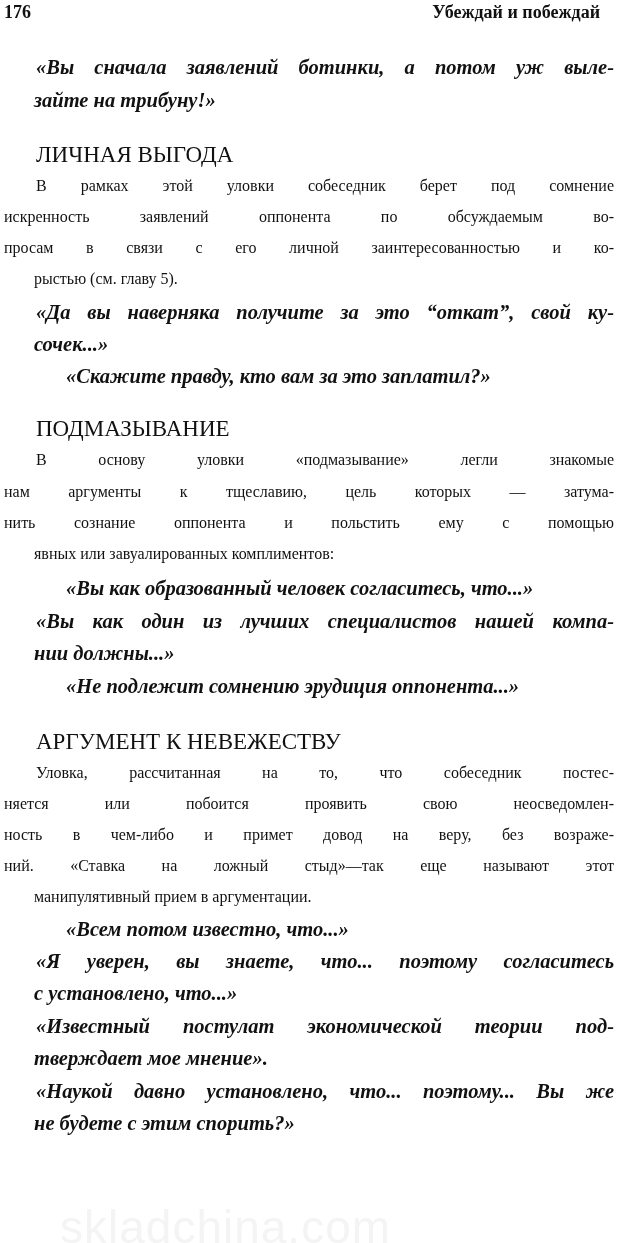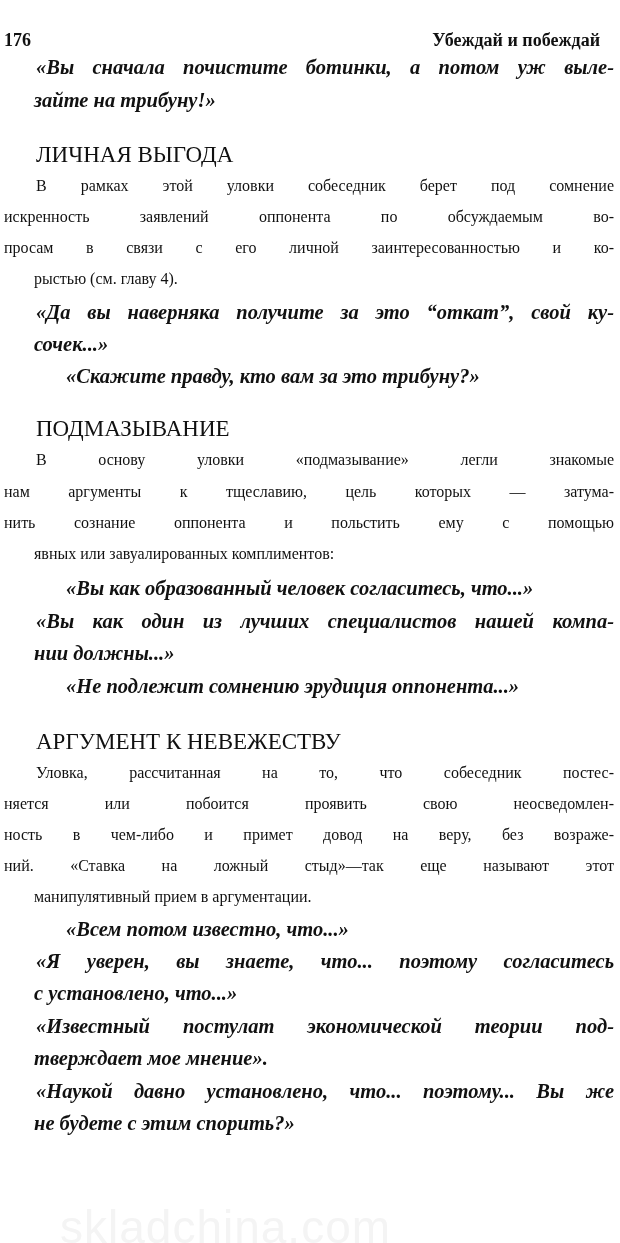--- a/index.html
+++ b/index.html
@@ -1,43 +1,43 @@
 <!DOCTYPE html>
 <html><head>
 <meta charset="utf-8">
 <style>
   html, body { margin:0; padding:0; background:#ffffff; }
   body { width:620px; height:1243px; position:relative; overflow:hidden; color:#111; }
-  .hdr { position:absolute; top:2px; font-family:"Liberation Serif", serif; font-weight:bold; font-size:18px;margin-top:28px; }
+  .hdr { position:absolute; top:2px; font-family:"Liberation Serif", serif; font-weight:bold; font-size:18px; }
   .pagenum { left:4px; }
   .runtitle { right:20px; }
   .line { position:absolute; left:4px; right:6px; font-family:"Liberation Serif", serif; font-size:16px; line-height:30px; white-space:nowrap; text-align:justify; text-align-last:justify; }
   .line.indent { left:36px; }
   .line.last { text-align-last:left;margin-left:30px; }
   .q { font-style:italic; font-weight:bold; font-size:20.5px; }
   .h { text-align-last:left; font-size:23px; }
   .wm { position:absolute; left:60px; top:1200px; font-family:"Liberation Sans", sans-serif; font-size:46px; color:#f4f4f4; letter-spacing:1px; }
 </style>
 </head>
 <body>
 
 <div class="hdr pagenum">176</div>
 <div class="hdr runtitle">Убеждай и побеждай</div>
 
-<div class="line q indent" style="top:52px">«Вы сначала почистите ботинки, а потом уж выле-</div>
+<div class="line q indent" style="top:52px">«Вы сначала заявлений ботинки, а потом уж выле-</div>
 <div class="line q last" style="top:85px">зайте на трибуну!»</div>
 
 <div class="line h indent" style="top:140px">ЛИЧНАЯ ВЫГОДА</div>
 <div class="line indent" style="top:171px">В рамках этой уловки собеседник берет под сомнение</div>
 <div class="line" style="top:202px">искренность заявлений оппонента по обсуждаемым во-</div>
 <div class="line" style="top:233px">просам в связи с его личной заинтересованностью и ко-</div>
-<div class="line last" style="top:264px">рыстью (см. главу 4).</div>
+<div class="line last" style="top:264px">рыстью (см. главу 5).</div>
 <div class="line q indent" style="top:297px">«Да вы наверняка получите за это “откат”, свой ку-</div>
 <div class="line q last" style="top:329px">сочек...»</div>
-<div class="line q indent last" style="top:361px">«Скажите правду, кто вам за это трибуну?»</div>
+<div class="line q indent last" style="top:361px">«Скажите правду, кто вам за это заплатил?»</div>
 
 <div class="line h indent" style="top:414px">ПОДМАЗЫВАНИЕ</div>
 <div class="line indent" style="top:445px">В основу уловки «подмазывание» легли знакомые</div>
 <div class="line" style="top:477px">нам аргументы к тщеславию, цель которых — затума-</div>
 <div class="line" style="top:508px">нить сознание оппонента и польстить ему с помощью</div>
 <div class="line last" style="top:539px">явных или завуалированных комплиментов:</div>
 <div class="line q indent last" style="top:573px">«Вы как образованный человек согласитесь, что...»</div>
 <div class="line q indent" style="top:606px">«Вы как один из лучших специалистов нашей компа-</div>
 <div class="line q last" style="top:638px">нии должны...»</div>
 <div class="line q indent last" style="top:671px">«Не подлежит сомнению эрудиция оппонента...»</div>

